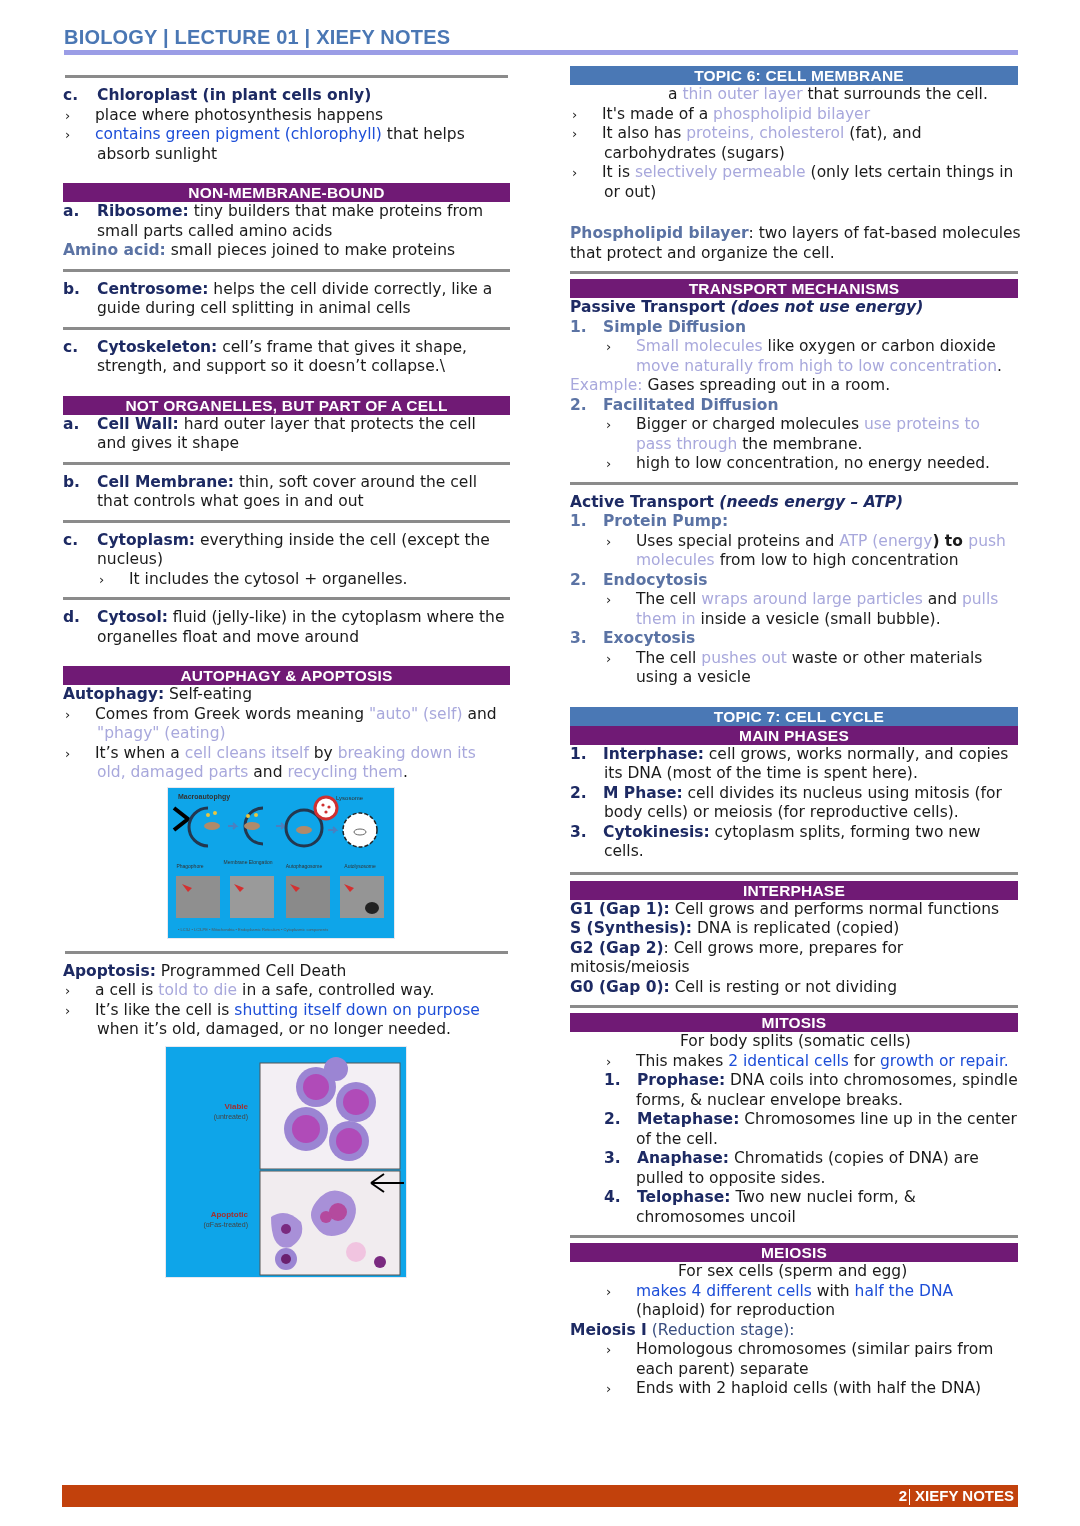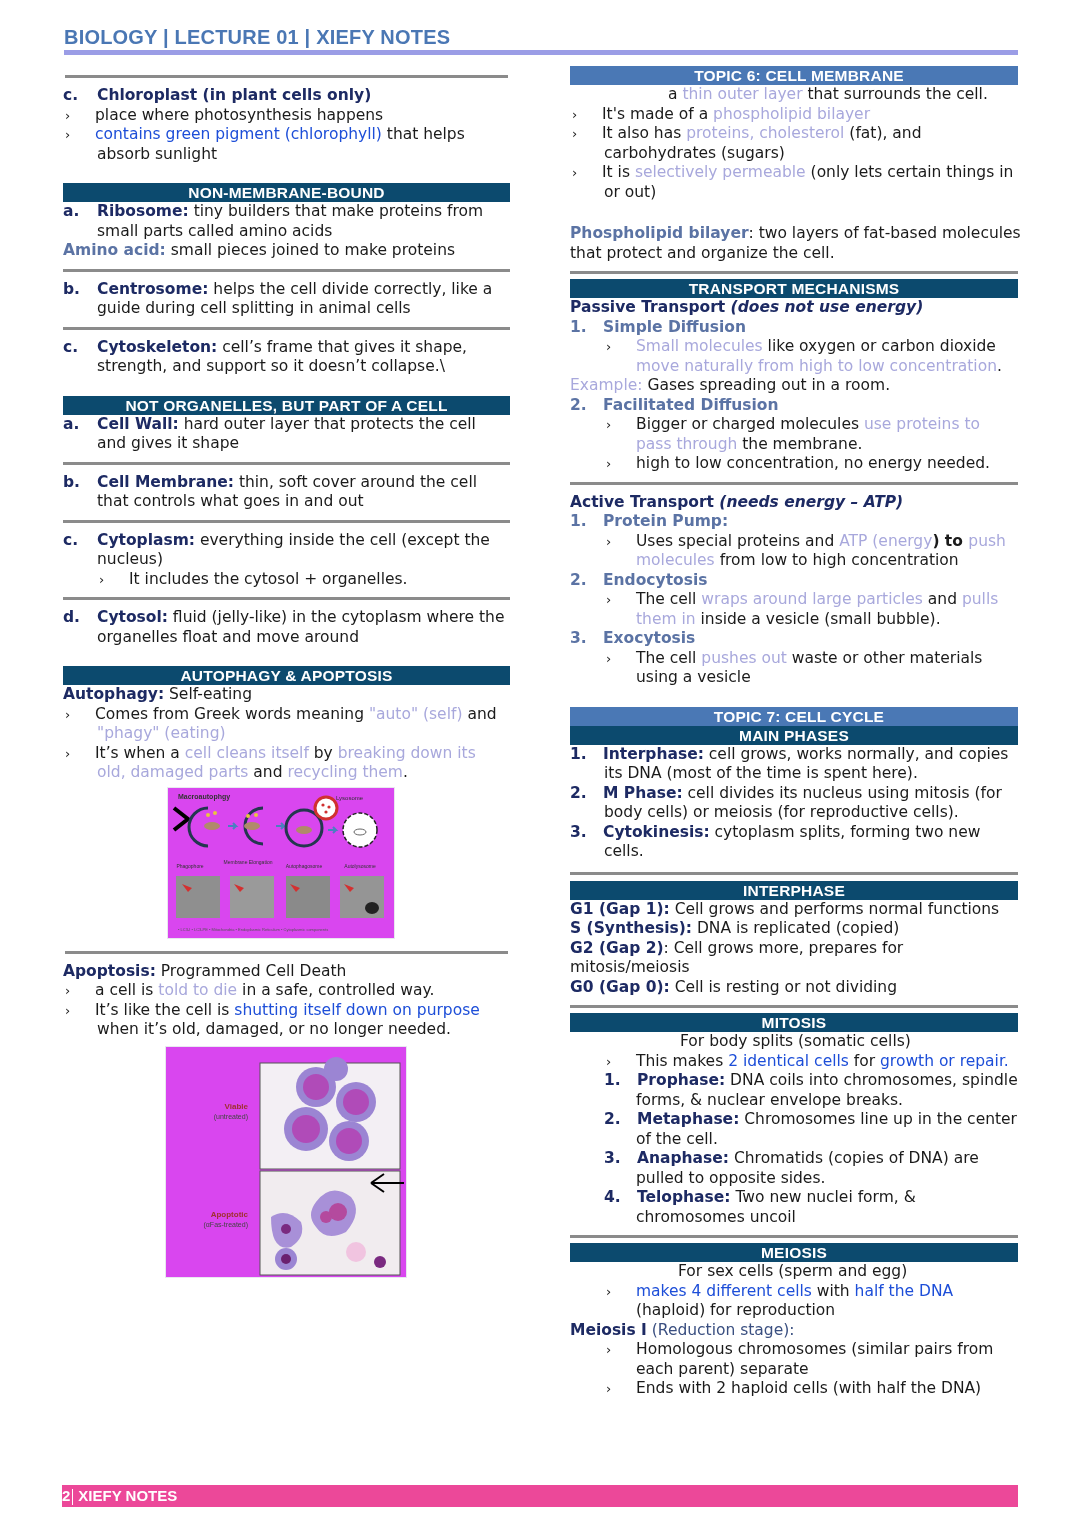--- a/index.html
+++ b/index.html
@@ -17,25 +17,25 @@
   .mk2 { width: 33px; flex: 0 0 33px; }
   .bul { width: 32px; flex: 0 0 32px; font-size: 13px; padding-left: 2px; }
   .indent { margin-left: 34px; }
   .indent2 { margin-left: 66px; }
   .bold-navy { font-weight: bold; color: #1d2a63; }
   .bold-blue { font-weight: bold; color: #5b73a4; }
   .lav { color: #a8a8dc; }
   .lav-it { color: #1d4ed8; }
   .it { font-style: italic; }
   .divider { height: 3px; background: #8b8b8b; margin: 8px 0 8px 0; }
-  .band { background: #0c4a6e; color: #ffffff; font-family: "Liberation Sans", sans-serif; font-weight: bold; text-align: center; font-size: 15.5px; height: 19px; line-height: 19px; letter-spacing: 0.2px; }
+  .band { background: #701a75; color: #ffffff; font-family: "Liberation Sans", sans-serif; font-weight: bold; text-align: center; font-size: 15.5px; height: 19px; line-height: 19px; letter-spacing: 0.2px; }
   .band-dark { background: #4a78b5; padding-left: 10px; }
   .gap { height: 19px; }
-  .img-box { position: relative; background: #d946ef; border: 1px solid #e8e8ef; }
-  .footer { position: absolute; left: 62px; top: 1485px; width: 956px; height: 22px; background: #ec4899; color: #fff; font-family: "Liberation Sans", sans-serif; font-weight: bold; font-size: 15px; line-height: 22px; padding-right: 4px; }
+  .img-box { position: relative; background: #0ea5e9; border: 1px solid #e8e8ef; }
+  .footer { position: absolute; left: 62px; top: 1485px; width: 956px; height: 22px; background: #c2410c; color: #fff; font-family: "Liberation Sans", sans-serif; font-weight: bold; font-size: 15px; text-align: right; line-height: 22px; padding-right: 4px; }
   .footer .sep { display: inline-block; width: 1px; height: 16px; background: #fff; vertical-align: middle; margin: 0 5px 0 2px; }
 </style>
 </head>
 <body>
 
 <div class="hdr">
   <div class="hdr-title">BIOLOGY | LECTURE 01 | XIEFY NOTES</div>
   <div class="hdr-rule"></div>
 </div>
 

